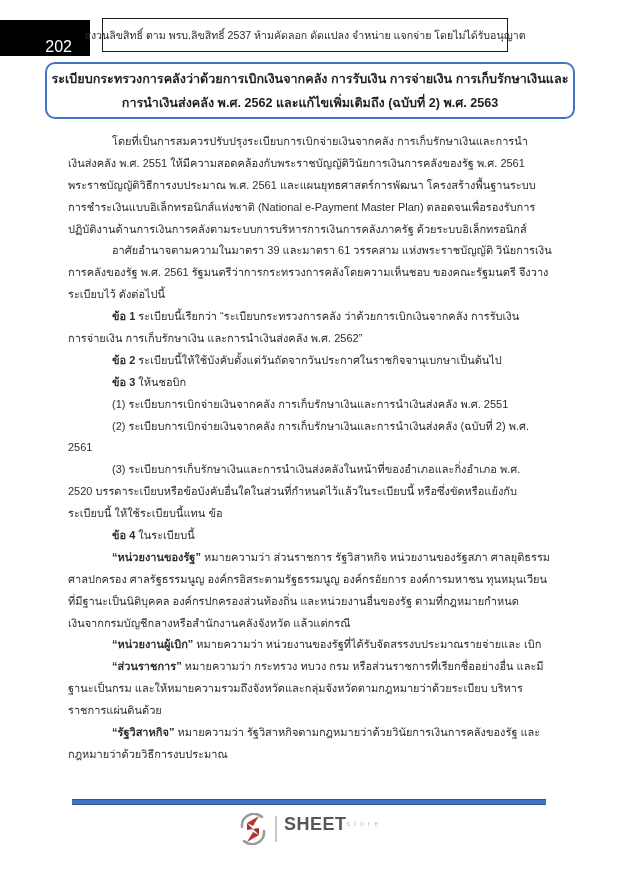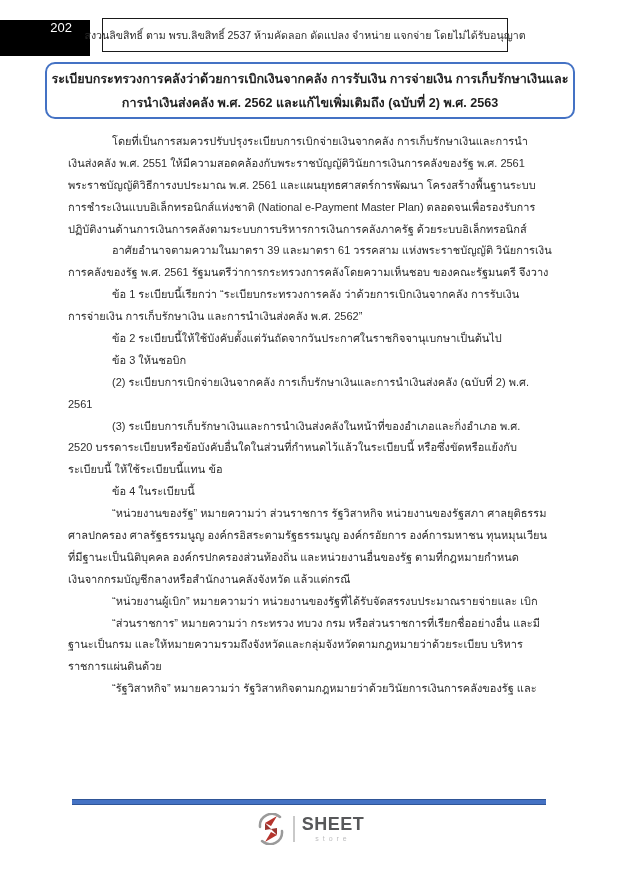--- a/index.html
+++ b/index.html
@@ -4,22 +4,22 @@
 <style>
   html,body{margin:0;padding:0;background:#ffffff;}
   .page{
     position:relative;width:620px;height:878px;background:#ffffff;
     font-family:"Liberation Sans","DejaVu Sans",sans-serif;color:#2e2e2e;
     overflow:hidden;margin:0 auto;
   }
   
   .pagenum-box{
     position:absolute;left:0;top:20px;width:90px;height:36px;background:#000000;
-    color:#ffffff;display:flex;align-items:flex-start;justify-content:flex-end;
-    padding-right:18px;box-sizing:border-box;font-size:13px;
+    color:#ffffff;display:flex;align-items:flex-end;justify-content:flex-end;
+    padding-right:18px;box-sizing:border-box;font-size:16px;
   }
   .copyright-box{
     position:absolute;left:102px;top:18px;width:406px;height:34px;
     border:1.5px solid #1a1a1a;box-sizing:border-box;display:flex;
     align-items:center;justify-content:center;font-size:10.6px;color:#2b2b2b;
     white-space:nowrap;
   }
   
   .title-box{
     position:absolute;left:45px;top:62px;width:530px;height:57px;
@@ -28,33 +28,33 @@
     gap:4px;font-weight:bold;font-size:12.6px;color:#1f1f1f;text-align:center;
     background:#ffffff;
   }
   .title-box .t-line{white-space:nowrap;}
   
   .body-text{
     position:absolute;left:68px;top:131px;width:492px;font-size:11px;color:#2e2e2e;
   }
   .line{height:21.9px;line-height:21.9px;white-space:nowrap;}
   .line.indent{padding-left:44px;}
-  .seg.bold{font-weight:normal;}
+  .seg.bold{font-weight:bold;}
   
   .divider{
     position:absolute;left:72px;top:799px;width:474px;height:4px;
     background:#4472C4;border-top:1.5px solid #2f5597;border-bottom:1px solid #2f5597;
   }
   .logo{
     position:absolute;left:0;top:813px;width:620px;
     display:flex;justify-content:center;align-items:flex-start;gap:7px;
   }
   .logo-mark{width:30px;height:32px;}
   .logo-sep{width:2px;height:26px;background:#c9c9c9;margin-top:3px;}
-  .logo-text-wrap{display:flex;flex-direction:column;align-items:center;}
+  .logo-text-wrap{display:flex;flex-direction:row;align-items:center;}
   .logo-name{font-size:18px;font-weight:bold;color:#57585a;letter-spacing:0.5px;line-height:20px;margin-top:1px;}
   .logo-sub{font-size:7px;letter-spacing:4px;color:#bdbdbf;line-height:8px;margin-top:1px;}
 </style>
 </head>
 <body>
 
 <div class="page">
 
   <div class="pagenum-box" style="background: rgb(0, 0, 0);">
     <span>202</span>
@@ -69,39 +69,42 @@
   </div>
 
   <div class="body-text">
       <div class="line indent"><span class="seg">โดยที่เป็นการสมควรปรับปรุงระเบียบการเบิกจ่ายเงินจากคลัง การเก็บรักษาเงินและการนำ</span></div>
       <div class="line"><span class="seg">เงินส่งคลัง พ.ศ. 2551 ให้มีความสอดคล้องกับพระราชบัญญัติวินัยการเงินการคลังของรัฐ พ.ศ. 2561</span></div>
       <div class="line"><span class="seg">พระราชบัญญัติวิธีการงบประมาณ พ.ศ. 2561 และแผนยุทธศาสตร์การพัฒนา โครงสร้างพื้นฐานระบบ</span></div>
       <div class="line"><span class="seg">การชำระเงินแบบอิเล็กทรอนิกส์แห่งชาติ (National e-Payment Master Plan) ตลอดจนเพื่อรองรับการ</span></div>
       <div class="line"><span class="seg">ปฏิบัติงานด้านการเงินการคลังตามระบบการบริหารการเงินการคลังภาครัฐ ด้วยระบบอิเล็กทรอนิกส์</span></div>
       <div class="line indent"><span class="seg">อาศัยอำนาจตามความในมาตรา 39 และมาตรา 61 วรรคสาม แห่งพระราชบัญญัติ วินัยการเงิน</span></div>
       <div class="line"><span class="seg">การคลังของรัฐ พ.ศ. 2561 รัฐมนตรีว่าการกระทรวงการคลังโดยความเห็นชอบ ของคณะรัฐมนตรี จึงวาง</span></div>
+      <div class="line"><span class="seg">ระเบียบไว้ ดังต่อไปนี้</span></div>
       <div class="line indent"><span class="seg bold">ข้อ 1</span><span class="seg"> ระเบียบนี้เรียกว่า “ระเบียบกระทรวงการคลัง ว่าด้วยการเบิกเงินจากคลัง การรับเงิน</span></div>
       <div class="line"><span class="seg">การจ่ายเงิน การเก็บรักษาเงิน และการนำเงินส่งคลัง พ.ศ. 2562”</span></div>
       <div class="line indent"><span class="seg bold">ข้อ 2</span><span class="seg"> ระเบียบนี้ให้ใช้บังคับตั้งแต่วันถัดจากวันประกาศในราชกิจจานุเบกษาเป็นต้นไป</span></div>
       <div class="line indent"><span class="seg bold">ข้อ 3</span><span class="seg"> ให้นชอบิก</span></div>
+      <div class="line indent"><span class="seg">(1) ระเบียบการเบิกจ่ายเงินจากคลัง การเก็บรักษาเงินและการนำเงินส่งคลัง พ.ศ. 2551</span></div>
       <div class="line indent"><span class="seg">(2) ระเบียบการเบิกจ่ายเงินจากคลัง การเก็บรักษาเงินและการนำเงินส่งคลัง (ฉบับที่ 2) พ.ศ.</span></div>
       <div class="line"><span class="seg">2561</span></div>
       <div class="line indent"><span class="seg">(3) ระเบียบการเก็บรักษาเงินและการนำเงินส่งคลังในหน้าที่ของอำเภอและกิ่งอำเภอ พ.ศ.</span></div>
       <div class="line"><span class="seg">2520 บรรดาระเบียบหรือข้อบังคับอื่นใดในส่วนที่กำหนดไว้แล้วในระเบียบนี้ หรือซึ่งขัดหรือแย้งกับ</span></div>
       <div class="line"><span class="seg">ระเบียบนี้ ให้ใช้ระเบียบนี้แทน ข้อ</span></div>
       <div class="line indent"><span class="seg bold">ข้อ 4</span><span class="seg"> ในระเบียบนี้</span></div>
       <div class="line indent"><span class="seg bold">“หน่วยงานของรัฐ”</span><span class="seg"> หมายความว่า ส่วนราชการ รัฐวิสาหกิจ หน่วยงานของรัฐสภา ศาลยุติธรรม</span></div>
       <div class="line"><span class="seg">ศาลปกครอง ศาลรัฐธรรมนูญ องค์กรอิสระตามรัฐธรรมนูญ องค์กรอัยการ องค์การมหาชน ทุนหมุนเวียน</span></div>
       <div class="line"><span class="seg">ที่มีฐานะเป็นนิติบุคคล องค์กรปกครองส่วนท้องถิ่น และหน่วยงานอื่นของรัฐ ตามที่กฎหมายกำหนด</span></div>
       <div class="line"><span class="seg">เงินจากกรมบัญชีกลางหรือสำนักงานคลังจังหวัด แล้วแต่กรณี</span></div>
       <div class="line indent"><span class="seg bold">“หน่วยงานผู้เบิก”</span><span class="seg"> หมายความว่า หน่วยงานของรัฐที่ได้รับจัดสรรงบประมาณรายจ่ายและ เบิก</span></div>
       <div class="line indent"><span class="seg bold">“ส่วนราชการ”</span><span class="seg"> หมายความว่า กระทรวง ทบวง กรม หรือส่วนราชการที่เรียกชื่ออย่างอื่น และมี</span></div>
       <div class="line"><span class="seg">ฐานะเป็นกรม และให้หมายความรวมถึงจังหวัดและกลุ่มจังหวัดตามกฎหมายว่าด้วยระเบียบ บริหาร</span></div>
       <div class="line"><span class="seg">ราชการแผ่นดินด้วย</span></div>
       <div class="line indent"><span class="seg bold">“รัฐวิสาหกิจ”</span><span class="seg"> หมายความว่า รัฐวิสาหกิจตามกฎหมายว่าด้วยวินัยการเงินการคลังของรัฐ และ</span></div>
+      <div class="line"><span class="seg">กฎหมายว่าด้วยวิธีการงบประมาณ</span></div>
     </div>
 
   <div class="divider" style="background: rgb(68, 114, 196); border-top-color: rgb(47, 85, 151); border-bottom-color: rgb(47, 85, 151);"></div>
 
   <div class="logo">
     <svg class="logo-mark" viewBox="0 0 30 32" xmlns="http://www.w3.org/2000/svg">
       <path d="M24 4 A 12 12 0 0 0 4 14" fill="none" stroke="#9a9a9a" stroke-width="2.5" stroke-linecap="round"></path>
       <path d="M6 28 A 12 12 0 0 0 26 18" fill="none" stroke="#9a9a9a" stroke-width="2.5" stroke-linecap="round"></path>
       <path d="M21 3 L9 10 L15 13 Z" fill="#b5342d"></path>
       <path d="M9 29 L21 22 L15 19 Z" fill="#b5342d"></path>

